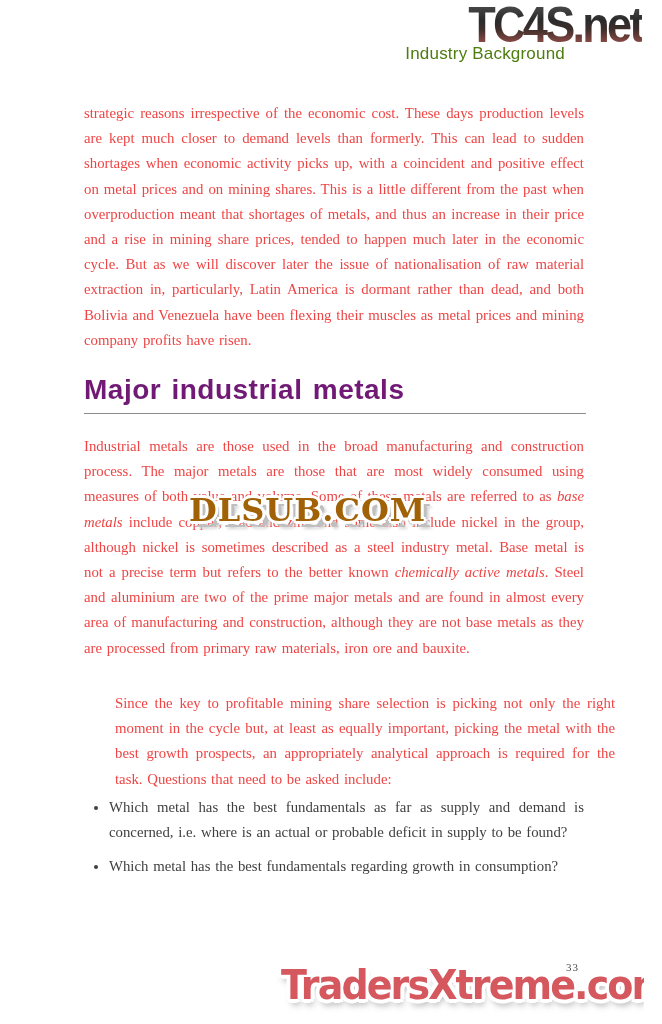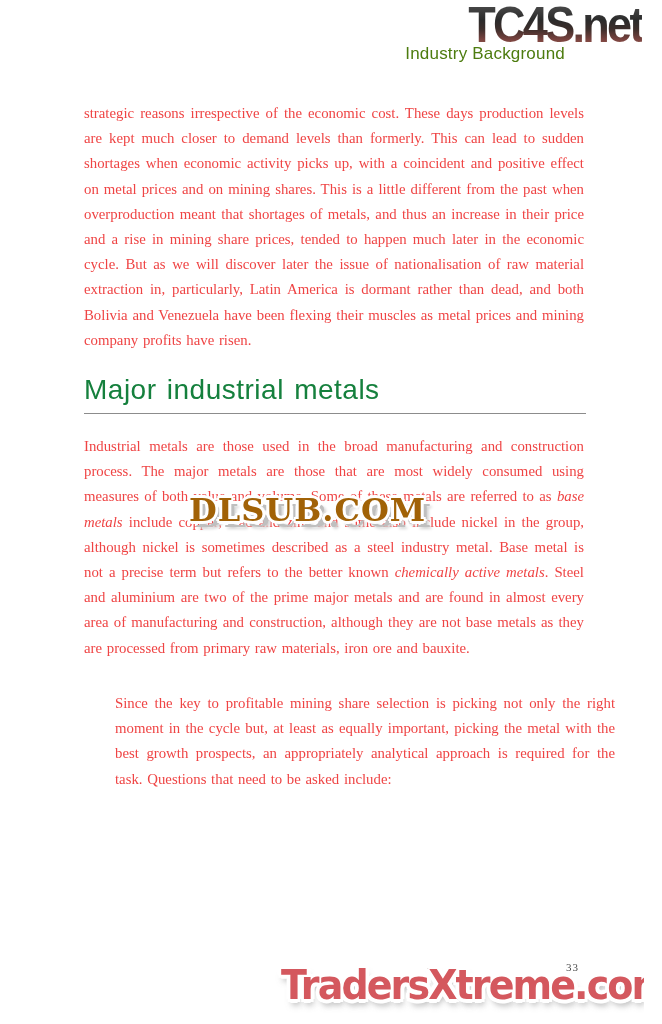--- a/index.html
+++ b/index.html
@@ -30,22 +30,22 @@
     position:absolute;left:84px;width:500px;
     color:#ef4444;font-size:14.8px;line-height:25.2px;
     text-align:justify;word-spacing:1px;
   }
   .p1{top:101px;}
   .p2{top:434px;}
   .p3{top:691px;margin-left:31px;}
 
   .section-heading{
     position:absolute;left:84px;top:376px;
-    font-family:"Liberation Sans",sans-serif;font-weight:400;
-    font-size:28px;line-height:1;color:#15803d;letter-spacing:0.5px;
+    font-family:"Liberation Sans",sans-serif;font-weight:700;
+    font-size:28px;line-height:1;color:#701a75;letter-spacing:0.5px;
     word-spacing:2px;
   }
   .section-divider{
     position:absolute;left:84px;width:502px;top:413px;height:0;
     border-top:1px solid #8c8c8c;
   }
 
   .em{font-style:italic;}
 
   .bullet-list{position:absolute;left:84px;top:795px;width:500px;}
@@ -101,20 +101,26 @@
 
   <div class="col p1">strategic reasons irrespective of the economic cost. These days production levels are kept much closer to demand levels than formerly. This can lead to sudden shortages when economic activity picks up, with a coincident and positive effect on metal prices and on mining shares. This is a little different from the past when overproduction meant that shortages of metals, and thus an increase in their price and a rise in mining share prices, tended to happen much later in the economic cycle. But as we will discover later the issue of nationalisation of raw material extraction in, particularly, Latin America is dormant rather than dead, and both Bolivia and Venezuela have been flexing their muscles as metal prices and mining company profits have risen.</div>
 
   <div class="section-heading">Major industrial metals</div>
   <div class="section-divider"></div>
 
   <div class="col p2"><span>Industrial metals are those used in the broad manufacturing and construction process. The major metals are those that are most widely consumed using measures of both value and volume. Some of these metals are referred to as </span><span class="em">base metals</span><span> include copper, lead and zinc and some also include nickel in the group, although nickel is sometimes described as a steel industry metal. Base metal is not a precise term but refers to the better known </span><span class="em">chemically active metals</span><span>. Steel and aluminium are two of the prime major metals and are found in almost every area of manufacturing and construction, although they are not base metals as they are processed from primary raw materials, iron ore and bauxite.</span></div>
 
   <div class="col p3">Since the key to profitable mining share selection is picking not only the right moment in the cycle but, at least as equally important, picking the metal with the best growth prospects, an appropriately analytical approach is required for the task. Questions that need to be asked include:</div>
 
+  <div class="bullet-list">
+    <ul>
+      <li>Which metal has the best fundamentals as far as supply and demand is concerned, i.e. where is an actual or probable deficit in supply to be found?</li>
+      <li>Which metal has the best fundamentals regarding growth in consumption?</li>
+    </ul>
+  </div>
 
   <div class="wm-center">DLSUB.COM</div>
 
   <div class="page-number">33</div>
 
   <div class="wm-bottom">TradersXtreme.com</div>
 
 </div>
 
 </body></html>

